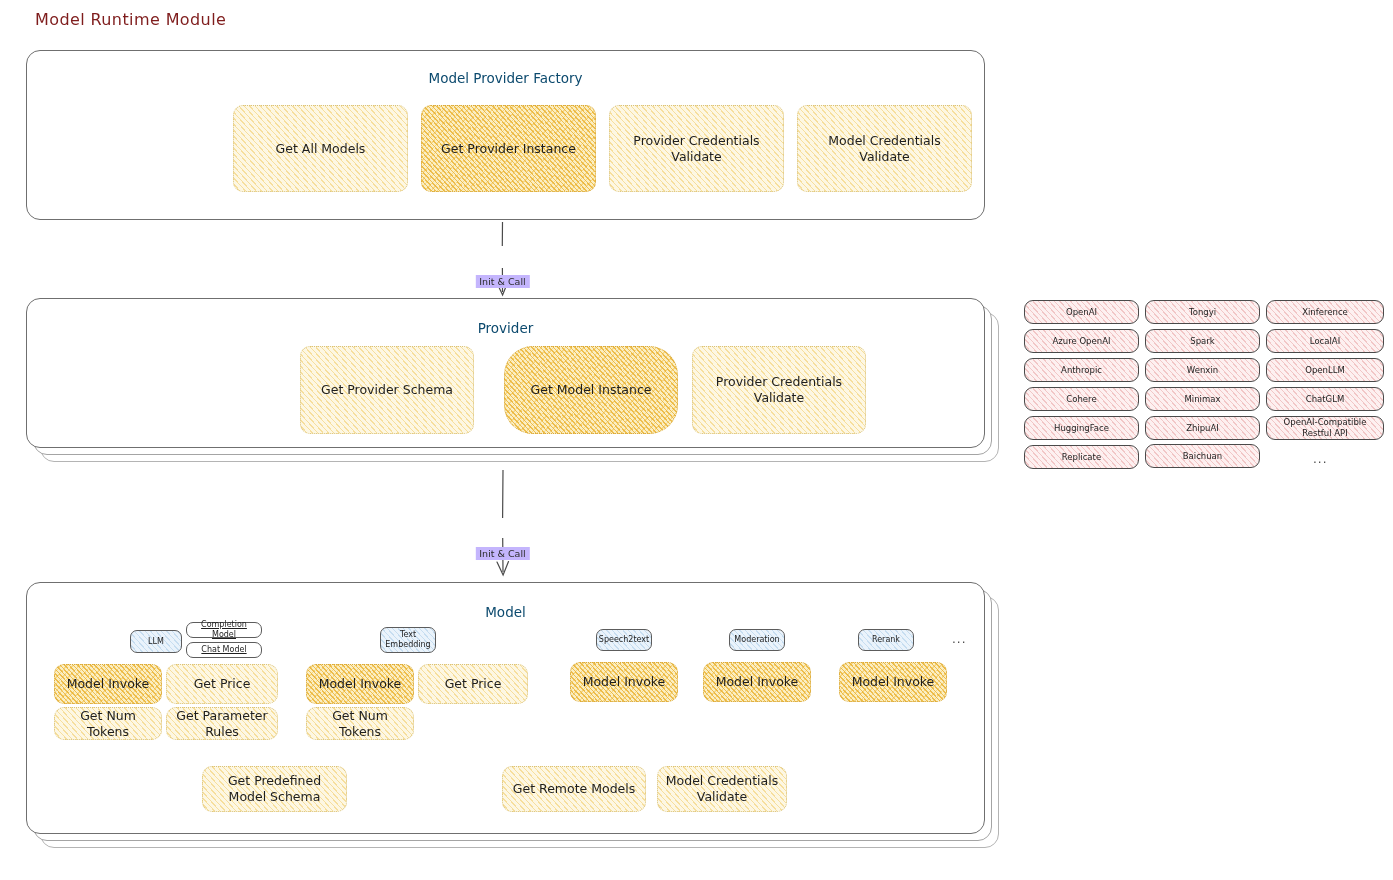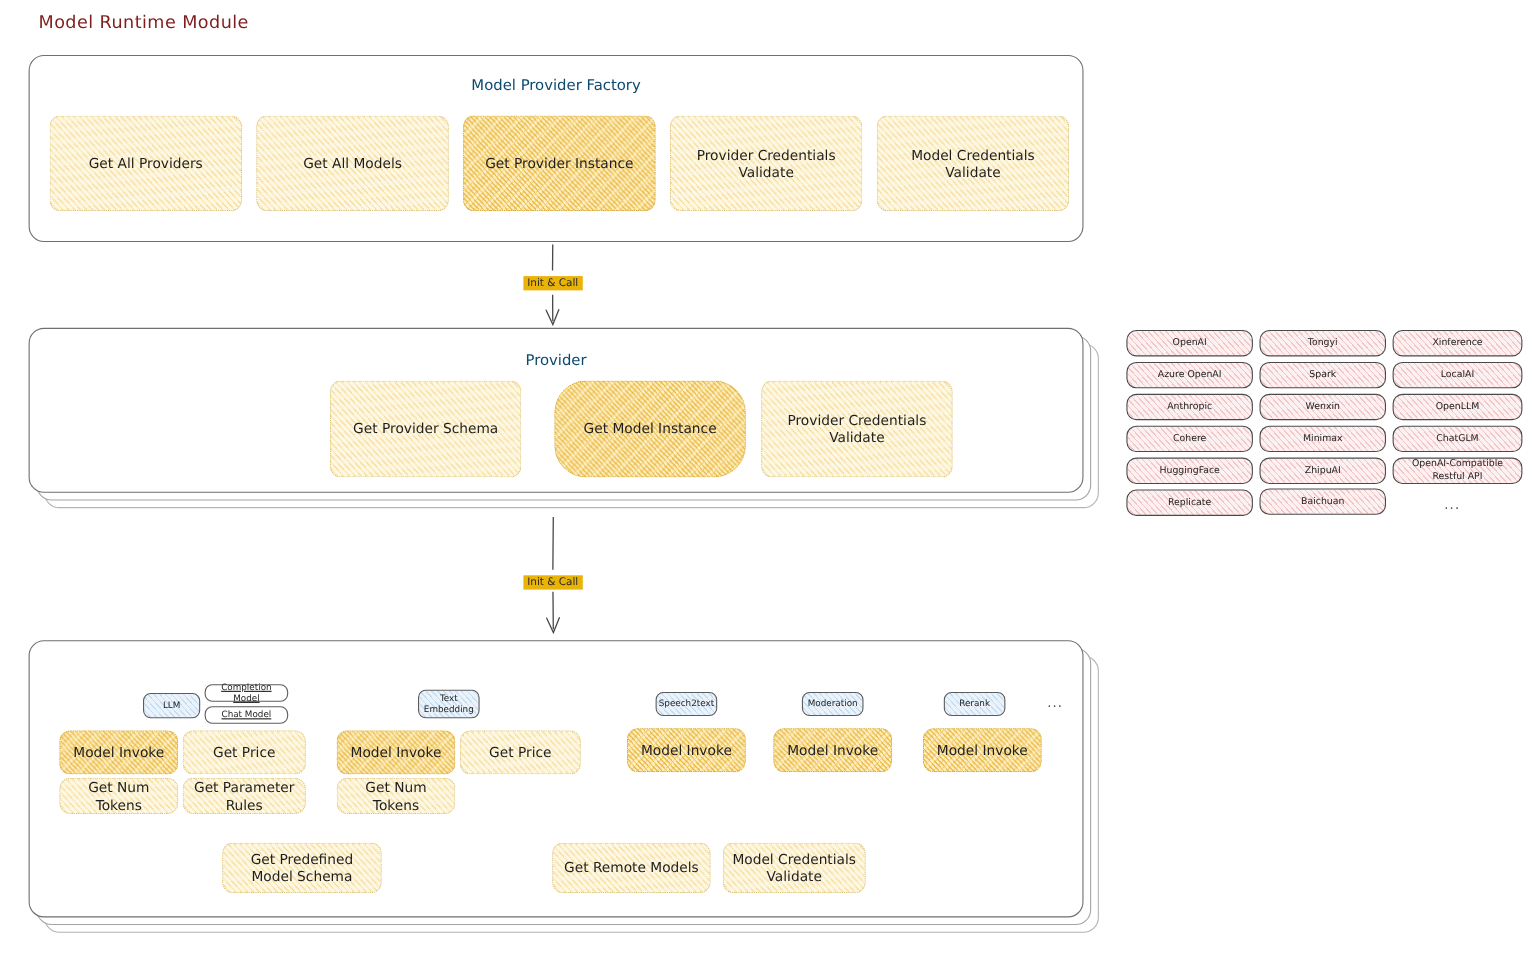--- a/index.html
+++ b/index.html
@@ -73,35 +73,34 @@
   .hbox.plain{
     border:1.1px solid #5c5c5c;border-radius:7px;background:#fff;font-size:8px;text-decoration:underline;
   }
 
   .dots{position:absolute;font-size:12px;color:#4a4a4a;letter-spacing:1px;}
 
   
   .arrow{position:absolute;}
   .arrow .lbl{
     position:absolute;left:50%;transform:translateX(-50%);
-    font-size:9.5px;color:#2b2b2b;background:#eab308;padding:1px 4px;white-space:nowrap;
+    font-size:9.5px;color:#2b2b2b;background:#c4b5fd;padding:1px 4px;white-space:nowrap;margin-top:24px;
   }
 </style>
 </head>
 <body>
 
 <div class="canvas">
 
   <div id="page-title">Model Runtime Module</div>
 
   <div class="stack" style="left:26px;top:50px;width:959px;height:170px;">
     <div class="layer l1"></div>
     <div class="inner">
       <div class="sec-title" style="top:20px;">Model Provider Factory</div>
-      <div class="hbox yel" style="left:19px;top:55px;width:175px;height:87px;">Get All Providers</div>
       <div class="hbox yel" style="left:207px;top:55px;width:175px;height:87px;">Get All Models</div>
       <div class="hbox org" style="left:395px;top:55px;width:175px;height:87px;">Get Provider Instance</div>
       <div class="hbox yel" style="left:583px;top:55px;width:175px;height:87px;">Provider Credentials Validate</div>
       <div class="hbox yel" style="left:771px;top:55px;width:175px;height:87px;">Model Credentials Validate</div>
     </div>
   </div>
 
   <div class="arrow" style="left:460px;top:222px;width:85px;height:78px;">
     <svg width="85" height="78" viewBox="0 0 85 78">
       <path d="M42.5 0 L42.3 24 M42.4 46 L42.5 70" stroke="#4a4a4a" stroke-width="1.2" fill="none"></path>
@@ -152,20 +151,21 @@
       <path d="M37 92 L43.1 105 L48.5 91.5" stroke="#4a4a4a" stroke-width="1.2" fill="none" stroke-linecap="round"></path>
     </svg>
     <div class="lbl" style="top:53px;">Init &amp; Call</div>
   </div>
 
   <div class="stack" style="left:26px;top:582px;width:959px;height:252px;">
     <div class="layer l3"></div>
     <div class="layer l2"></div>
     <div class="layer l1"></div>
     <div class="inner">
+      <div class="sec-title" style="top:22px;">Model</div>
 
       <div class="hbox blue" style="left:104px;top:48px;width:52px;height:23px;">LLM</div>
       <div class="hbox plain" style="left:160px;top:40px;width:76px;height:16px;">Completion Model</div>
       <div class="hbox plain" style="left:160px;top:60px;width:76px;height:16px;">Chat Model</div>
       <div class="hbox org" style="left:28px;top:82px;width:108px;height:40px;">Model Invoke</div>
       <div class="hbox yel" style="left:140px;top:82px;width:112px;height:40px;">Get Price</div>
       <div class="hbox yel" style="left:28px;top:125px;width:108px;height:33px;">Get Num Tokens</div>
       <div class="hbox yel" style="left:140px;top:125px;width:112px;height:33px;">Get Parameter Rules</div>
 
       <div class="hbox blue" style="left:354px;top:45px;width:56px;height:26px;">Text Embedding</div>

